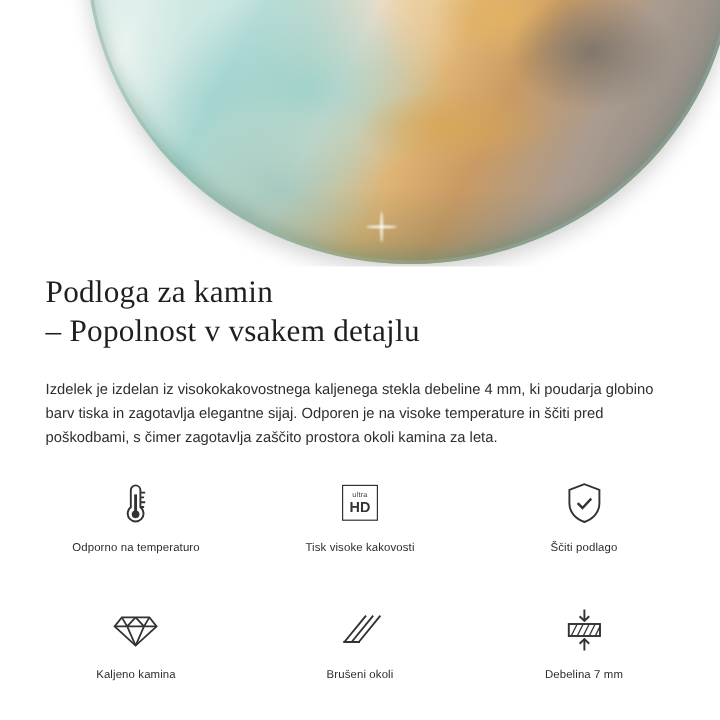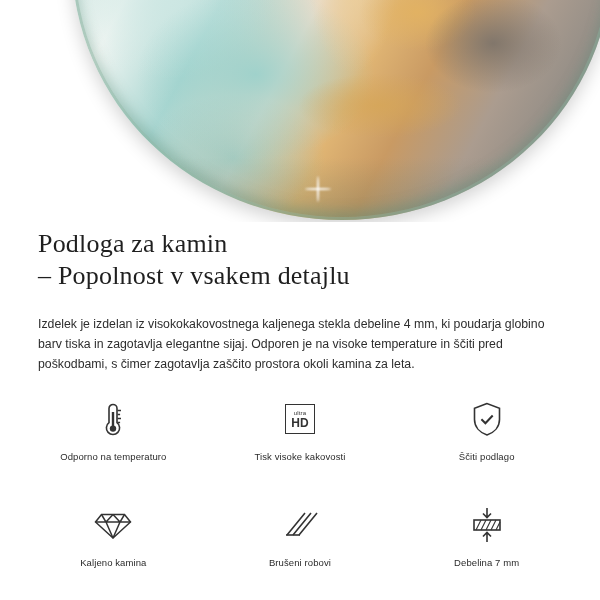--- a/index.html
+++ b/index.html
@@ -236,21 +236,21 @@
       <div class="caption">Kaljeno kamina</div>
     </div>
 
     <div class="feature">
       <div class="glyph">
         <svg width="36" height="34" viewBox="0 0 36 34" fill="none" stroke="#333" stroke-width="1.6">
           <path d="M5 27 23 5M11 27 29 5M17 27 35 5"></path>
           <path d="M4 27h14" stroke-width="1.6"></path>
         </svg>
       </div>
-      <div class="caption">Brušeni robovi</div>
+      <div class="caption">Brušeni okoli</div>
     </div>
 
     <div class="feature">
       <div class="glyph">
         <svg width="40" height="40" viewBox="0 0 40 40" fill="none" stroke="#333" stroke-width="1.6">
           <path d="M20 3v9M16 8.5l4 4 4-4"></path>
           <path d="M20 37v-9M16 31.5l4-4 4 4"></path>
           <rect x="7" y="15" width="26" height="10"></rect>
           <path d="M9 25l5-10M14 25l5-10M19 25l5-10M24 25l5-10M29 25l4-8" stroke-width="1.1"></path>
         </svg>

